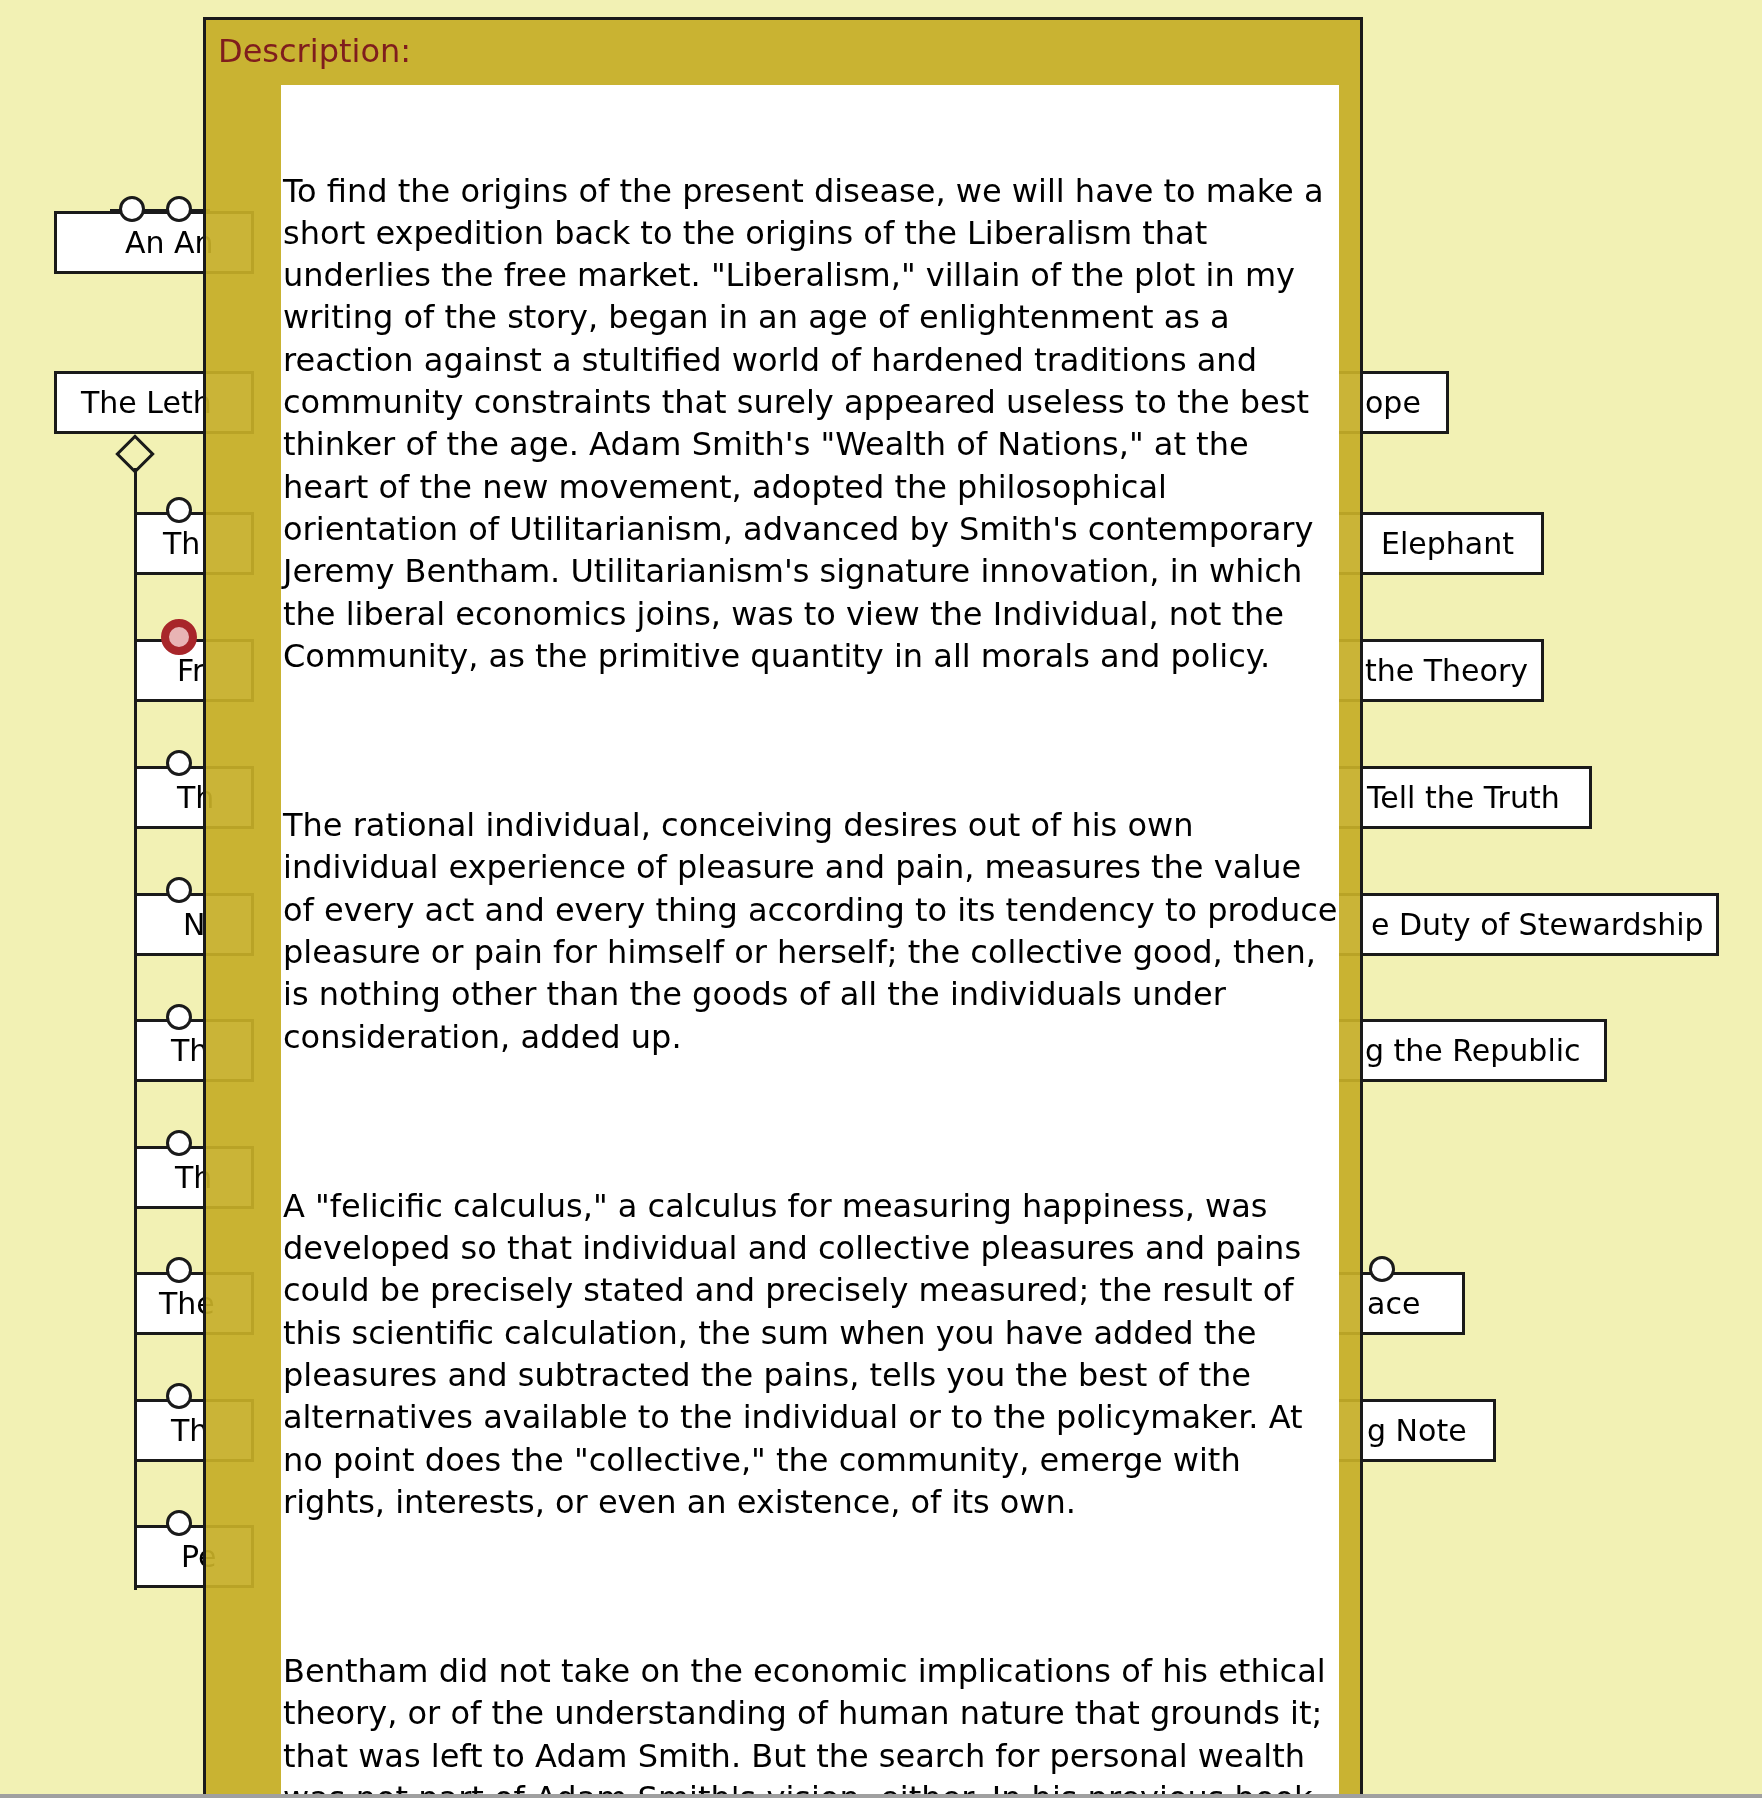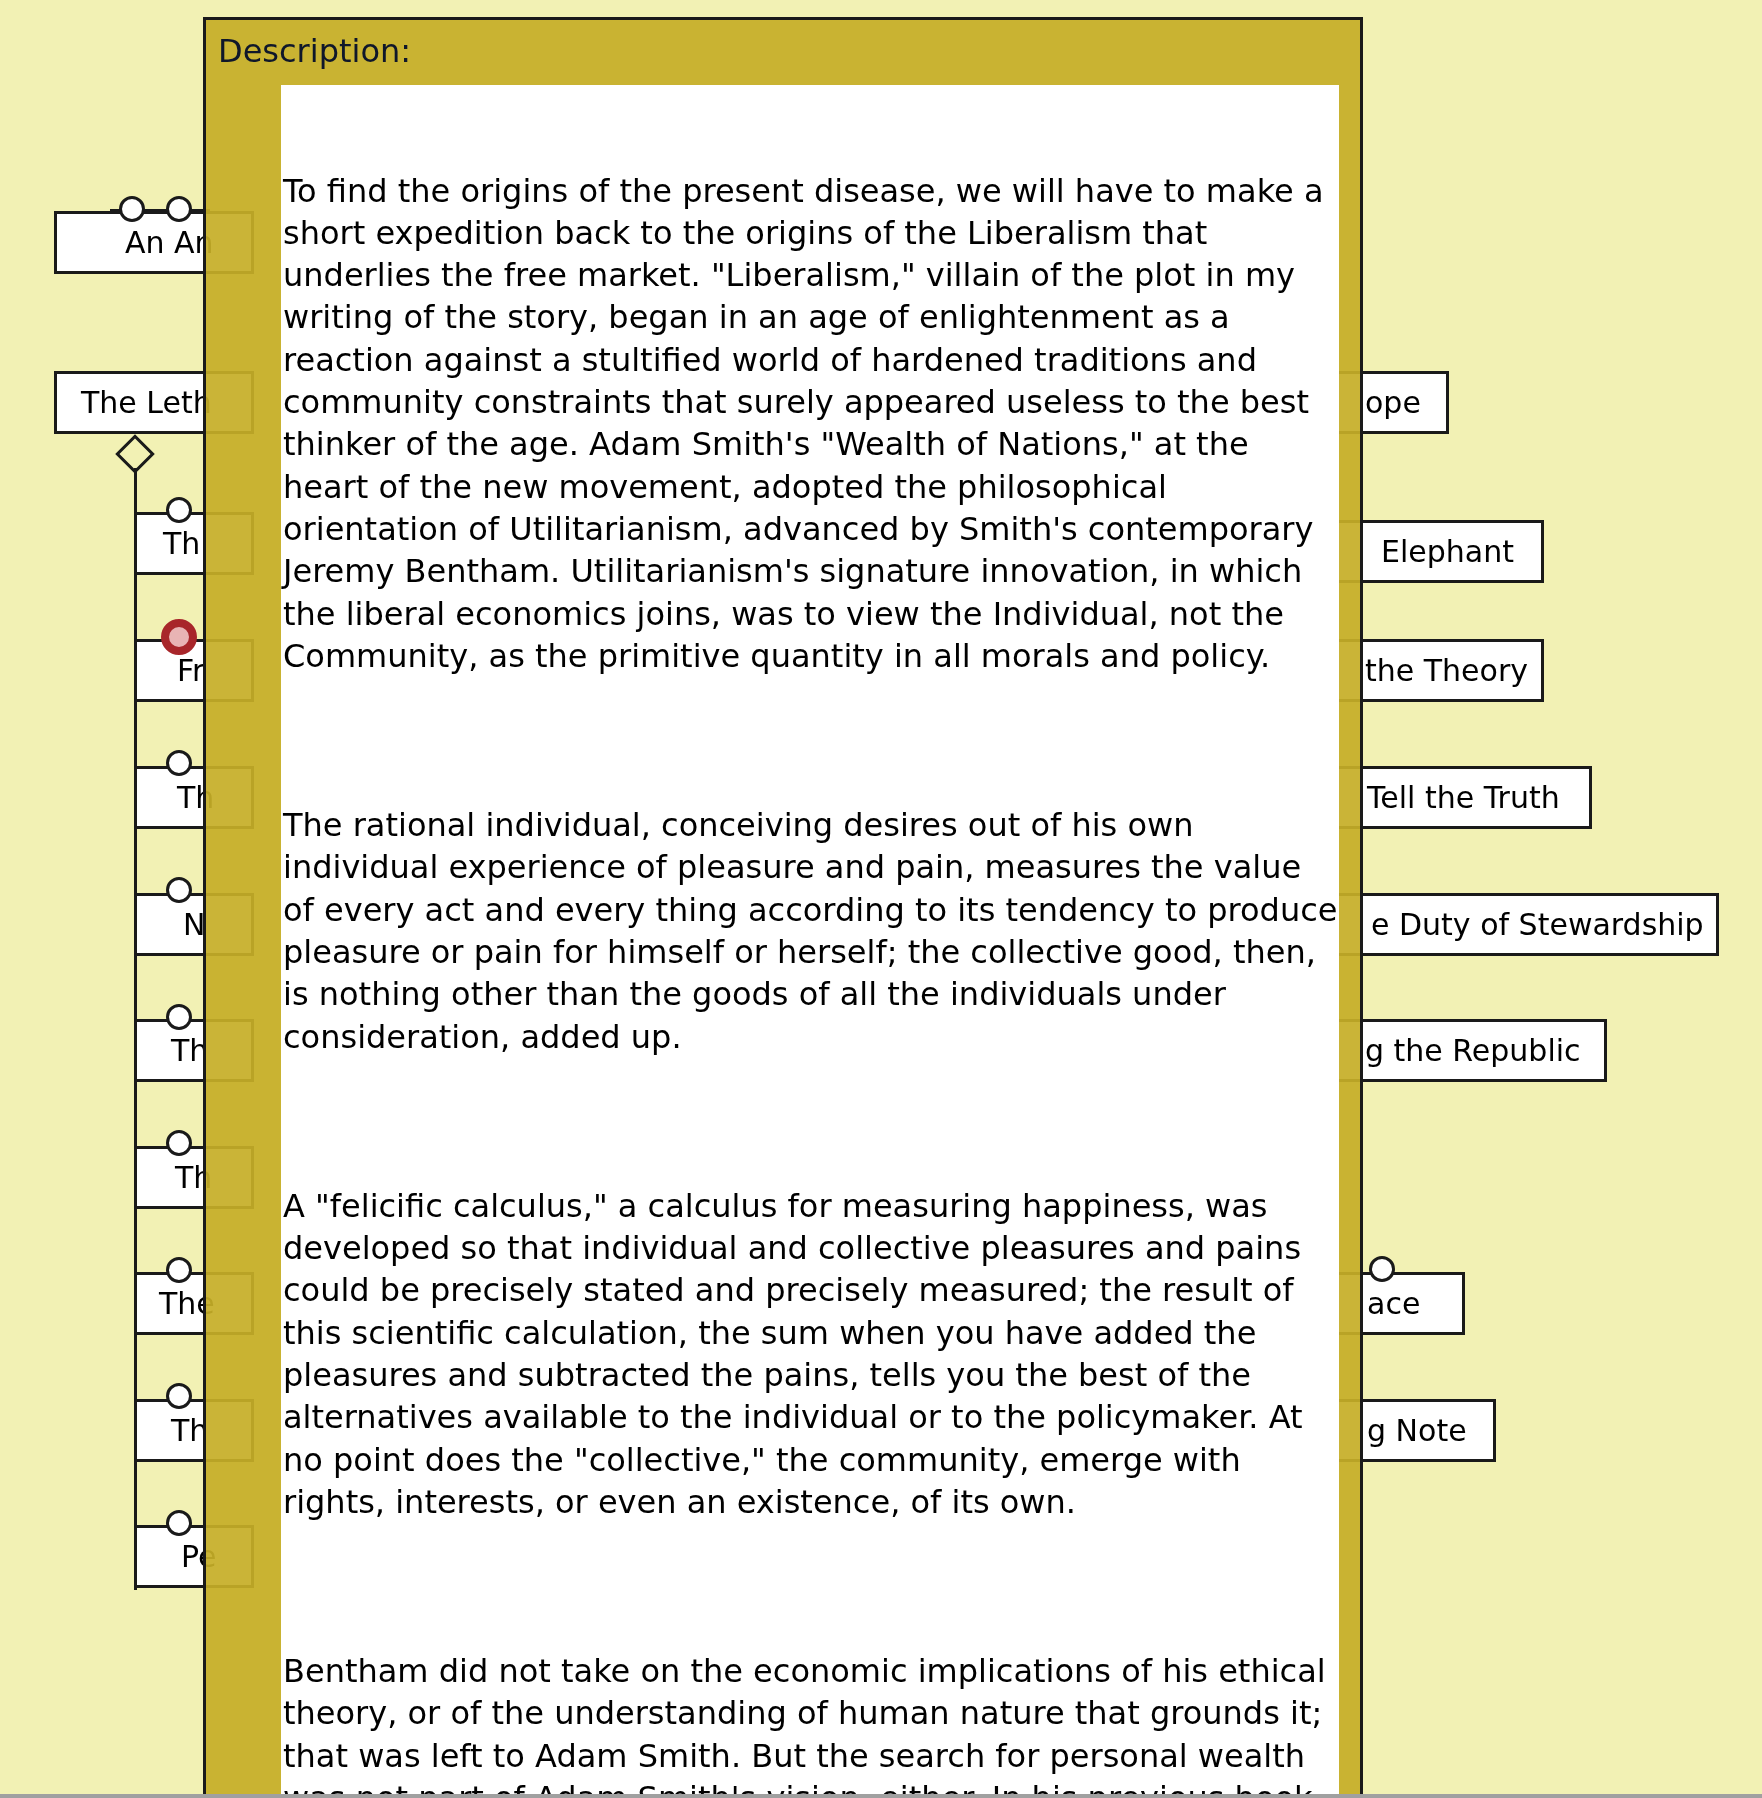--- a/index.html
+++ b/index.html
@@ -25,21 +25,21 @@
   .vline { position:absolute; width:3px; background:#1a1a1a; }
   .diamond {
     position:absolute; width:28px; height:28px; background:#f2f1b4;
     border:3px solid #1a1a1a; box-sizing:border-box; transform:rotate(45deg);
   }
   .panel {
     position:absolute; left:203px; top:17px; width:1160px; height:1800px;
     background:rgba(198,174,40,0.93); border:3px solid #1a1a1a; box-sizing:border-box;
   }
   .panel-title {
-    position:absolute; left:12px; top:12px; font-size:32px; color:#0f172a;
+    position:absolute; left:12px; top:12px; font-size:32px; color:#7f1d1d;
   }
   .textarea {
     position:absolute; left:75px; top:65px; width:1058px; height:1750px;
     background:#ffffff; box-sizing:border-box; padding:0 0 0 2px;
     font-size:32px; line-height:42.3px; color:#000;
     white-space:pre-wrap; overflow:hidden;
   }
   .textarea p { margin:0 0 42.3px 0; }
   .status-bar { position:absolute; left:0; bottom:0; width:1762px; height:4px; background:#a0a0a0; }
 </style>
@@ -103,21 +103,21 @@
   <div class="conn" style="left:166px; top:1383px;"></div>
 
   <div class="node" style="left:134px; top:1525px; width:120px; padding-left:44px;">
     <span>Pe</span>
     </div>
   <div class="conn" style="left:166px; top:1510px;"></div>
 
   <div class="node" style="left:1300px; top:371px; width:149px; padding-left:62px;">
     <span>ope</span>
     </div>
-  <div class="node" style="left:1300px; top:512px; width:244px; padding-left:78px;margin-top:8px;">
+  <div class="node" style="left:1300px; top:512px; width:244px; padding-left:78px;">
     <span>Elephant</span>
     </div>
   <div class="node" style="left:1300px; top:639px; width:244px; padding-left:62px;">
     <span>the Theory</span>
     </div>
   <div class="node" style="left:1300px; top:766px; width:292px; padding-left:64px;">
     <span>Tell the Truth</span>
     </div>
   <div class="node" style="left:1300px; top:1019px; width:307px; padding-left:62px;">
     <span>g the Republic</span>

